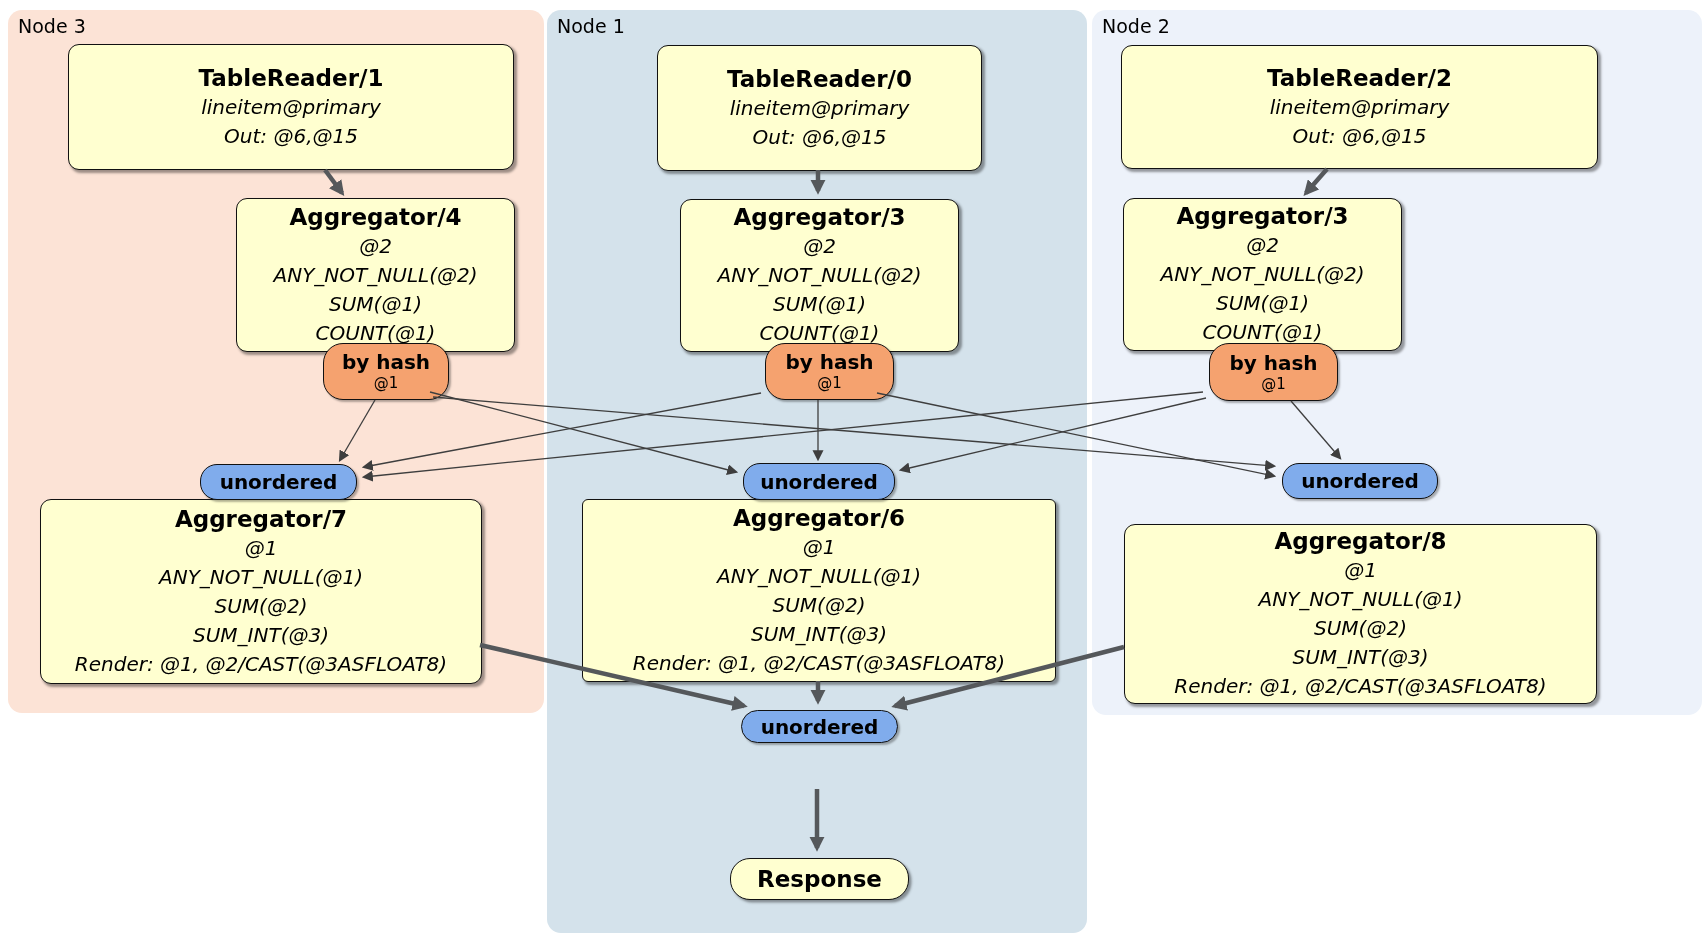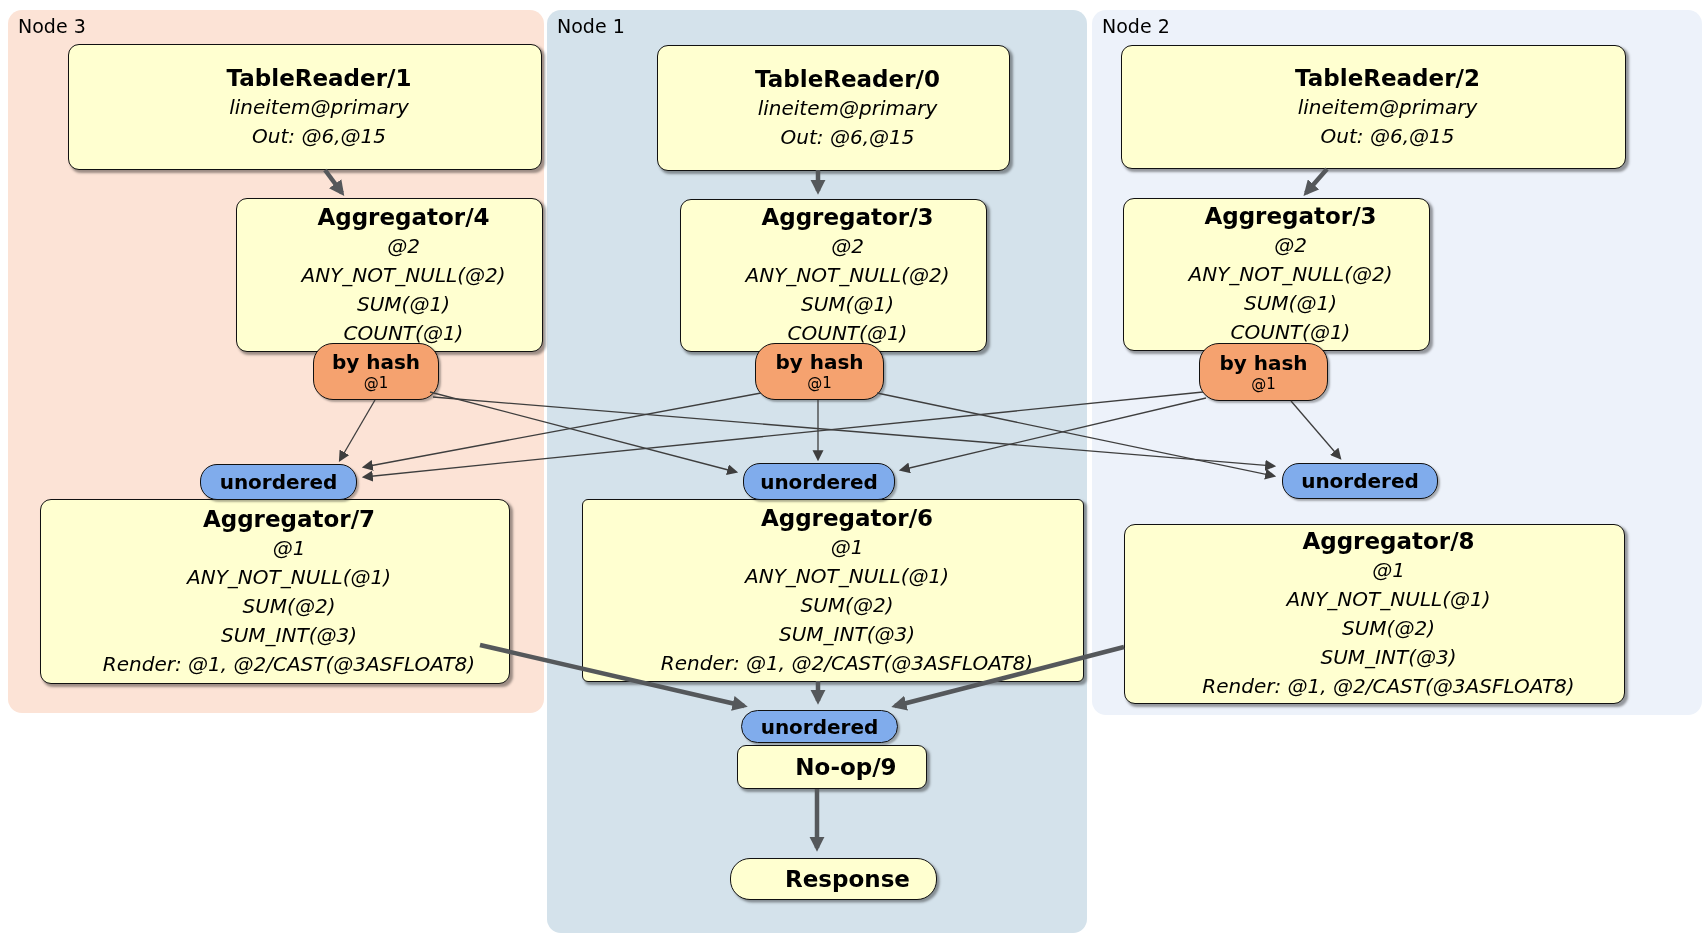--- a/index.html
+++ b/index.html
@@ -18,31 +18,32 @@
     position:absolute; top:5px; left:10px;
     font-size:19px; color:#000;
   }
   .pbox {
     position:absolute; z-index:2;
     background:var(--box-fill,#ffffd0);
     border:1.6px solid #111;
     border-radius:11px;
     box-shadow:2.5px 2.5px 2.5px rgba(0,0,0,0.38);
     display:flex; flex-direction:column; justify-content:center; align-items:center;
-    text-align:center; white-space:nowrap;padding-left:28px;
+    text-align:center; white-space:nowrap;
   }
   .ptitle { font-weight:bold; font-size:23px; line-height:29px; color:#000; }
   .pline  { font-size:20px; line-height:29px; color:#000;font-style:italic; }
   .router {
     position:absolute; z-index:3;
     background:var(--router-fill,#f5a26f);
     border:1.6px solid #111; border-radius:20px;
     box-shadow:2px 2px 2px rgba(0,0,0,0.3);
     display:flex; flex-direction:column; justify-content:center; align-items:center;
     text-align:center;
+    margin-left:10px;
   }
   .router-label { font-weight:bold; font-size:20px; line-height:23px; color:#000; }
   .router-sub   { font-size:15px; line-height:18px; color:#000; }
   .sync {
     position:absolute; z-index:3;
     background:var(--sync-fill,#80acec);
     border:1.6px solid #111; border-radius:17px;
     box-shadow:2px 2px 2px rgba(0,0,0,0.3);
     display:flex; justify-content:center; align-items:center;
     font-weight:bold; font-size:20px; color:#000;
@@ -153,23 +154,20 @@
     <div class="pline">ANY_NOT_NULL(@1)</div>
     <div class="pline">SUM(@2)</div>
     <div class="pline">SUM_INT(@3)</div>
     <div class="pline">Render: @1, @2/CAST(@3ASFLOAT8)</div>
   </div>
 
   <div class="sync" style="left:741px; top:710px; width:155px; height:31px;">
     <span>unordered</span>
   </div>
 
-  <div class="pbox" style="left:737px; top:745px; width:160px; height:42px; border-radius:9px;">
-    <div class="ptitle">No-op/9</div>
-  </div>
 
   <div class="pbox" style="left:730px; top:858px; width:177px; height:40px; border-radius:20px;">
     <div class="ptitle">Response</div>
   </div>
 
   <svg id="edges" width="1708" height="940" viewBox="0 0 1708 940">
     <defs>
       <marker id="ah-thick" viewBox="0 0 10 10" refX="7.5" refY="5" markerWidth="3.4" markerHeight="3.4" orient="auto" markerUnits="strokeWidth">
         <path d="M0,0 L10,5 L0,10 z" fill="#55585b"></path>
       </marker>

